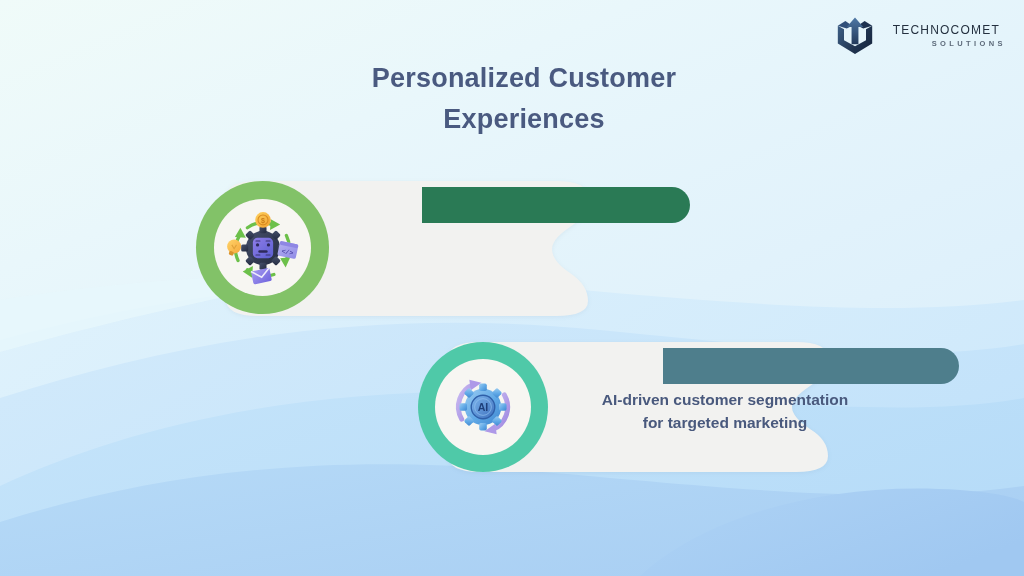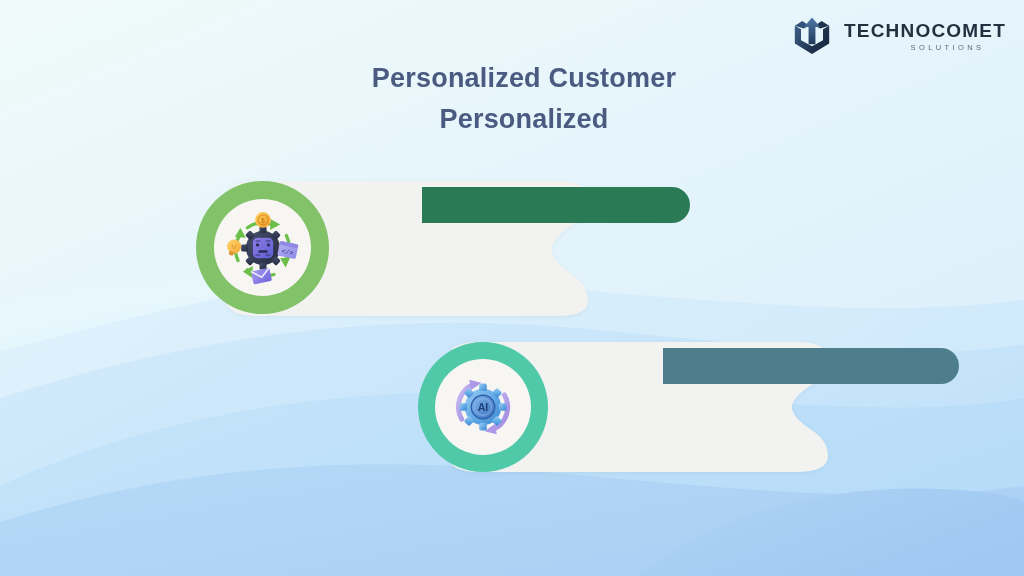--- a/index.html
+++ b/index.html
@@ -20,25 +20,25 @@
   .waves { position: absolute; inset: 0; width: 1024px; height: 576px; }
 
   
   .logo {
     position: absolute; top: 14px; right: 18px;
     display: flex; align-items: center; gap: 10px;
   }
   .logo-mark { width: 44px; height: 44px; display: block; }
   .logo-text { display: flex; flex-direction: column; align-items: center; line-height: 1; }
   .logo-name {
-    font-size: 19px; font-weight: 700; letter-spacing: 1.2px;
+    font-size: 12px; font-weight: 400; letter-spacing: 1.2px;
     color: #24303f;
   }
   .logo-sub {
-    font-size: 7.5px; font-weight: 400; letter-spacing: 3.4px;
+    font-size: 7.5px; font-weight: 700; letter-spacing: 3.4px;
     color: #5d6a7a; margin-top: 4px; margin-left: 45px;
   }
 
   
   .title {
     position: absolute; top: 58px; left: 0; width: 1024px;
     text-align: center;
     font-size: 27px; font-weight: 700; line-height: 1.5;
     color: #4a5a80; letter-spacing: 0.2px; padding-left: 24px;
   }
@@ -167,21 +167,21 @@
       <path d="M32,5 L44,19 L37,19 L37,44 L27,44 L27,19 L20,19 Z" fill="url(#lgC)"></path>
     </svg>
     <div class="logo-text">
       <div class="logo-name">TECHNOCOMET</div>
       <div class="logo-sub">SOLUTIONS</div>
     </div>
   </div>
 
   <h1 class="title">
     <span class="ln">Personalized Customer</span>
-    <span class="ln">Personalized</span>
+    <span class="ln">Experiences</span>
   </h1>
 
   <div class="card" id="card-1">
 
     <svg class="card-panel" width="400" height="135" viewBox="0 0 400 135" aria-hidden="true">
       <path d="M62,0 L360,0 Q392,0 392,16 Q392,34 374,46 Q356,58 356,68
                Q356,80 374,92 Q392,104 392,120 Q392,135 360,135 L62,135
                Q30,135 30,118 L30,17 Q30,0 62,0 Z" fill="#f2f2f0"></path>
     </svg>
 
@@ -286,20 +286,21 @@
   <div class="card" id="card-2">
 
     <svg class="card-panel" width="418" height="130" viewBox="0 0 418 130" aria-hidden="true">
       <path d="M62,0 L378,0 Q410,0 410,16 Q410,33 392,44 Q374,56 374,65
                Q374,75 392,87 Q410,98 410,114 Q410,130 378,130 L62,130
                Q30,130 30,113 L30,17 Q30,0 62,0 Z" fill="#f2f2f0"></path>
     </svg>
 
     <div class="card-bar" style="background:#4e7e8c;"></div>
 
+    <div class="card-text">AI-driven customer segmentation for targeted marketing</div>
 
     <div class="ring" style="background:#4fc9a8;">
       <div class="ring-inner">
         <svg class="icon-svg" width="76" height="76" viewBox="0 0 100 100" aria-hidden="true">
           <defs>
             <linearGradient id="gearG2" x1="0" y1="0" x2="1" y2="1">
               <stop offset="0%" stop-color="#9ccdf2"></stop>
                 <stop offset="55%" stop-color="#5fa8e6"></stop>
               <stop offset="100%" stop-color="#3f86cf"></stop>
             </linearGradient>

